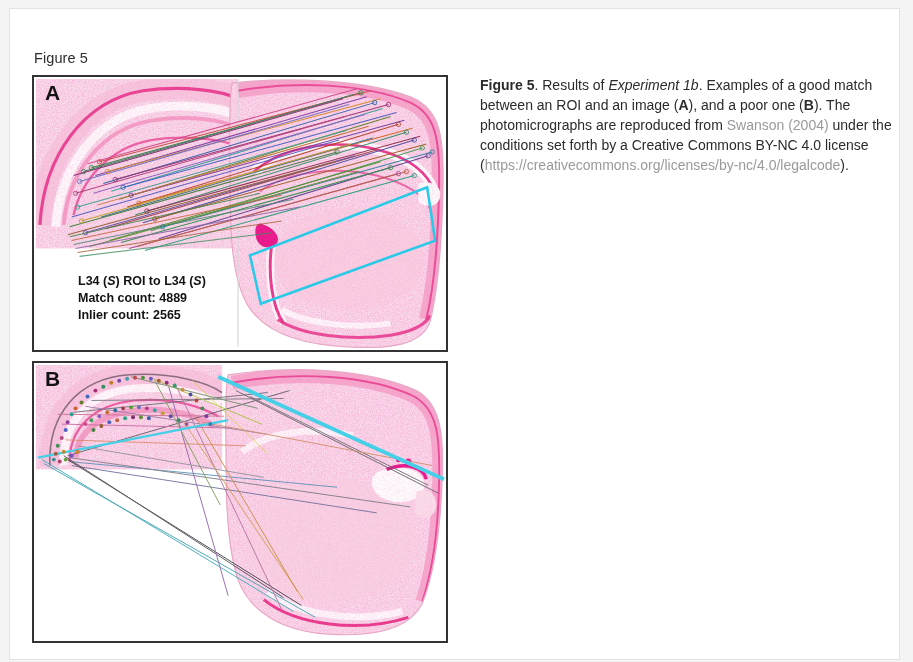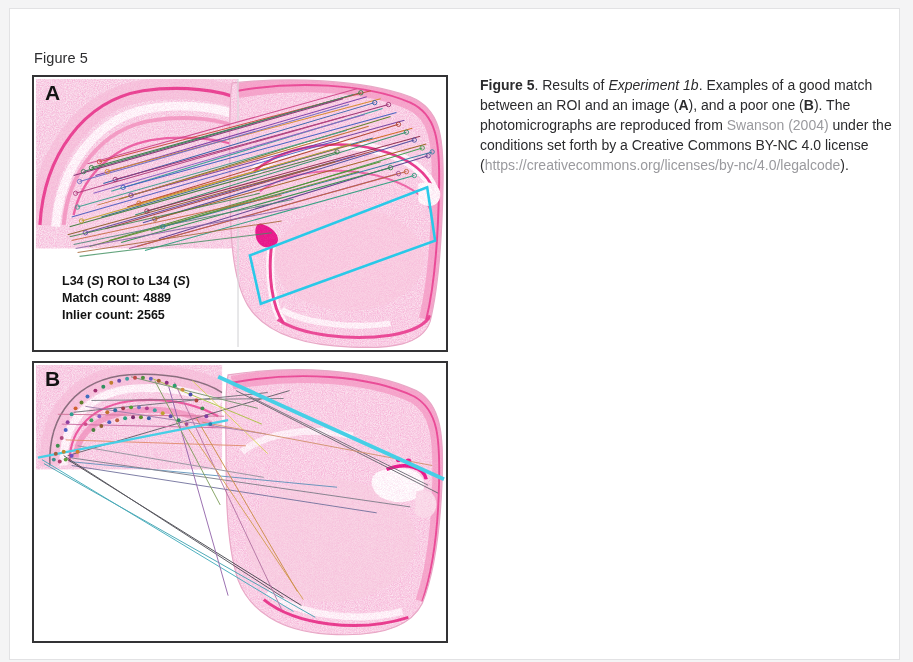--- a/index.html
+++ b/index.html
@@ -74,21 +74,21 @@
   .panel-caption {
     position: absolute;
     left: 28px;
     z-index: 6;
     font-size: 12.5px;
     font-weight: bold;
     color: #131313;
     line-height: 17px;
     white-space: nowrap;
   }
-  #caption-a { bottom: 26px; }
+  #caption-a { bottom: 26px; margin-left: 16px; }
   #caption-b { bottom: 26px; }
   .panel-caption em { font-style: italic; }
 
   
   #figure-caption {
     position: absolute;
     left: 470px;
     top: 66px;
     width: 412px;
     font-size: 14px;

